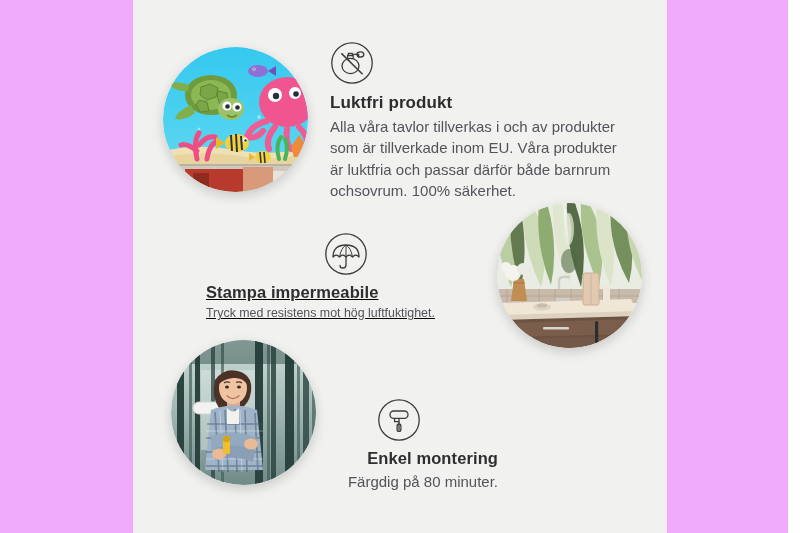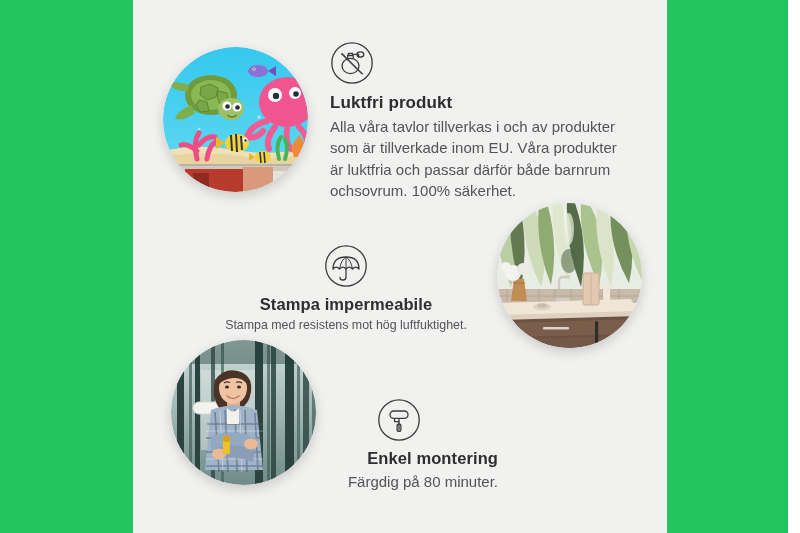--- a/index.html
+++ b/index.html
@@ -11,21 +11,21 @@
     height: 533px;
     background: #ffffff;
     font-family: "Liberation Sans", sans-serif;
     overflow: hidden;
   }
 
   .stage {
     position: relative;
     width: 788px;
     height: 533px;
-    background: #22c55e;
+    background: #f0abfc;
   }
 
   
   .panel {
     position: absolute;
     left: 133px;
     top: 0;
     width: 534px;
     height: 533px;
     background: #f1f1f0;
@@ -66,23 +66,24 @@
     top: 41px;
     width: 296px;
     text-align: left;
   }
   #feature-odourless .icon-wrap { margin-left: 0px; }
   #feature-odourless .f-title { margin-top: 8px; font-size: 17px; }
 
   
   #feature-waterproof {
     left: 206px;
-    top: 244px;
+    top: 232px;
     width: 280px;
-    text-align: center;
+    text-align: left;
+    text-decoration: underline;
   }
   #feature-waterproof .icon-wrap { margin: 0 auto; }
   #feature-waterproof .f-title { margin-top: 7px; }
   #feature-waterproof .f-body { font-size: 12.4px; }
 
   
   #feature-easyfit {
     left: 300px;
     top: 398px;
     width: 198px;
@@ -321,21 +322,21 @@
                  q-3.2 -3.6 -6.5 0 q-3.3 -3.6 -6.5 0 q-3.2 -3.6 -6.5 0 q-3.3 -3.6 -6.5 0 Z" fill="none" stroke="#3c3c3c" stroke-width="1.3" stroke-linejoin="round"></path>
 
         <path d="M22 13 l0 12" stroke="#3c3c3c" stroke-width="1"></path>
         <path d="M15.5 25 q1.5 -9 6.5 -12" fill="none" stroke="#3c3c3c" stroke-width="1"></path>
         <path d="M28.5 25 q-1.5 -9 -6.5 -12" fill="none" stroke="#3c3c3c" stroke-width="1"></path>
 
         <path d="M22 25 l0 8 q0 3 -3 3 q-3 0 -3 -2.6" fill="none" stroke="#3c3c3c" stroke-width="1.3" stroke-linecap="round"></path>
       </svg>
     </div>
     <div class="f-title">Stampa impermeabile</div>
-    <div class="f-body">Stampa med resistens mot hög luftfuktighet.</div>
+    <div class="f-body">Tryck med resistens mot hög luftfuktighet.</div>
   </div>
 
   <div class="photo" id="photo-installer">
     <svg viewBox="0 0 145 145" width="145" height="145" aria-hidden="true">
       <defs>
         <clipPath id="clipI">
             <circle cx="72.5" cy="72.5" r="72.5"></circle>
           </clipPath>
         <linearGradient id="forestG" x1="0" y1="0" x2="0" y2="1">
           <stop offset="0" stop-color="#cfded9"></stop>

